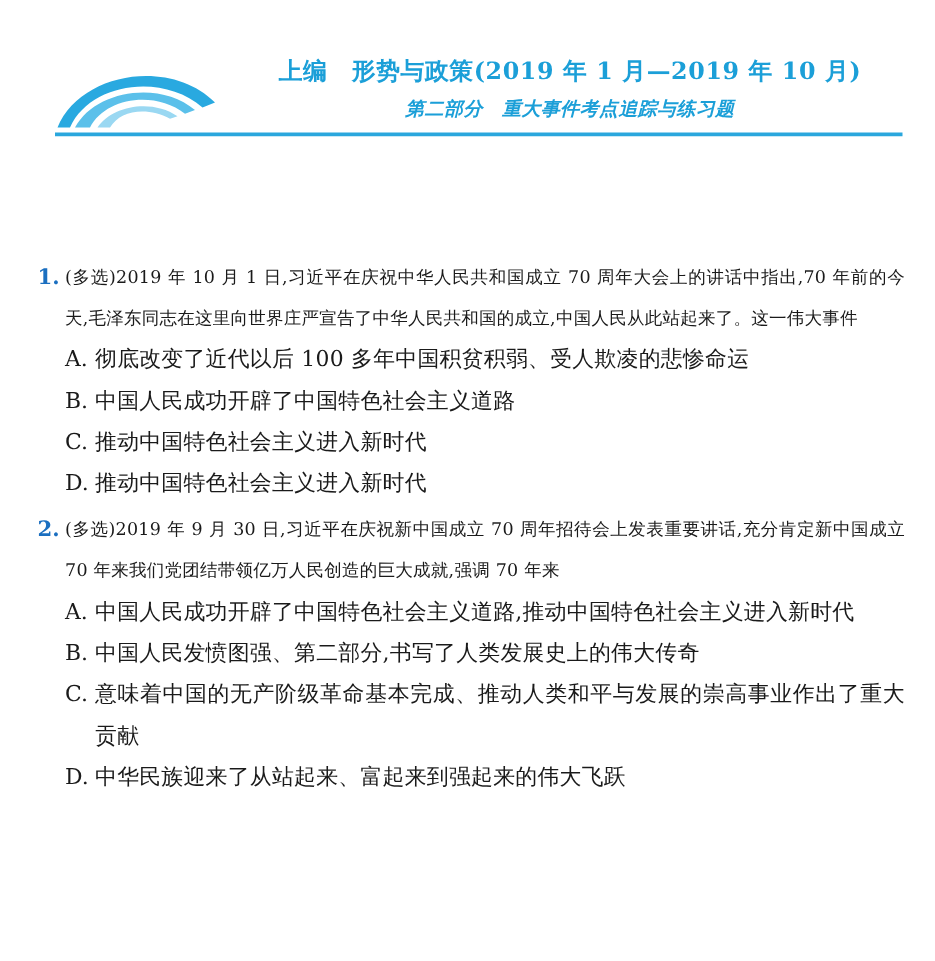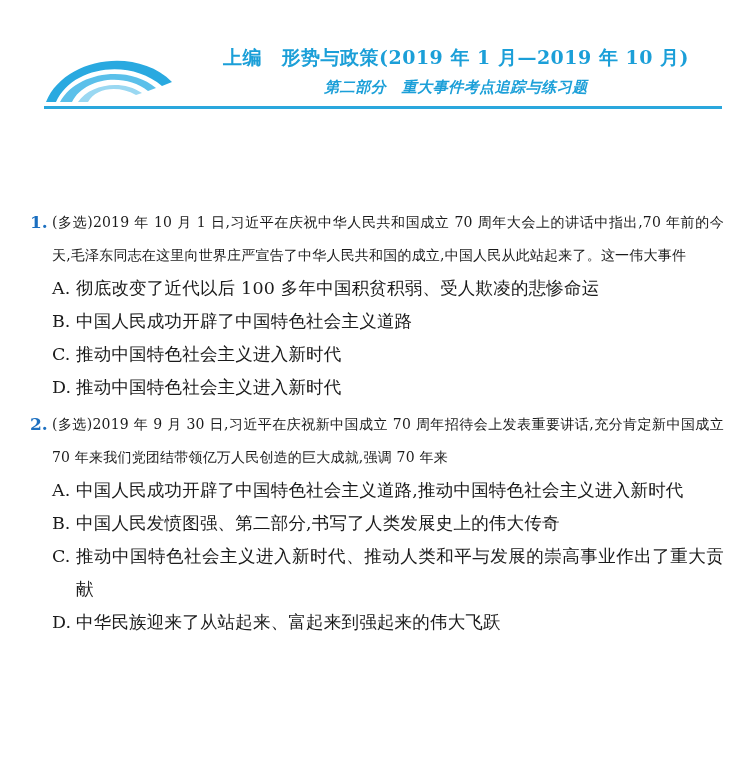--- a/index.html
+++ b/index.html
@@ -222,21 +222,21 @@
         <div class="option">
           <div class="opt-letter">A.</div>
           <div class="opt-text">中国人民成功开辟了中国特色社会主义道路,推动中国特色社会主义进入新时代</div>
         </div>
         <div class="option">
           <div class="opt-letter">B.</div>
           <div class="opt-text">中国人民发愤图强、第二部分,书写了人类发展史上的伟大传奇</div>
         </div>
         <div class="option">
           <div class="opt-letter">C.</div>
-          <div class="opt-text">推动中国特色社会主义进入新时代、推动人类和平与发展的崇高事业作出了重大贡献</div>
+          <div class="opt-text">意味着中国的无产阶级革命基本完成、推动人类和平与发展的崇高事业作出了重大贡献</div>
         </div>
         <div class="option">
           <div class="opt-letter">D.</div>
           <div class="opt-text">中华民族迎来了从站起来、富起来到强起来的伟大飞跃</div>
         </div>
       </div>
     </div>
 
   </div>
 </div>

